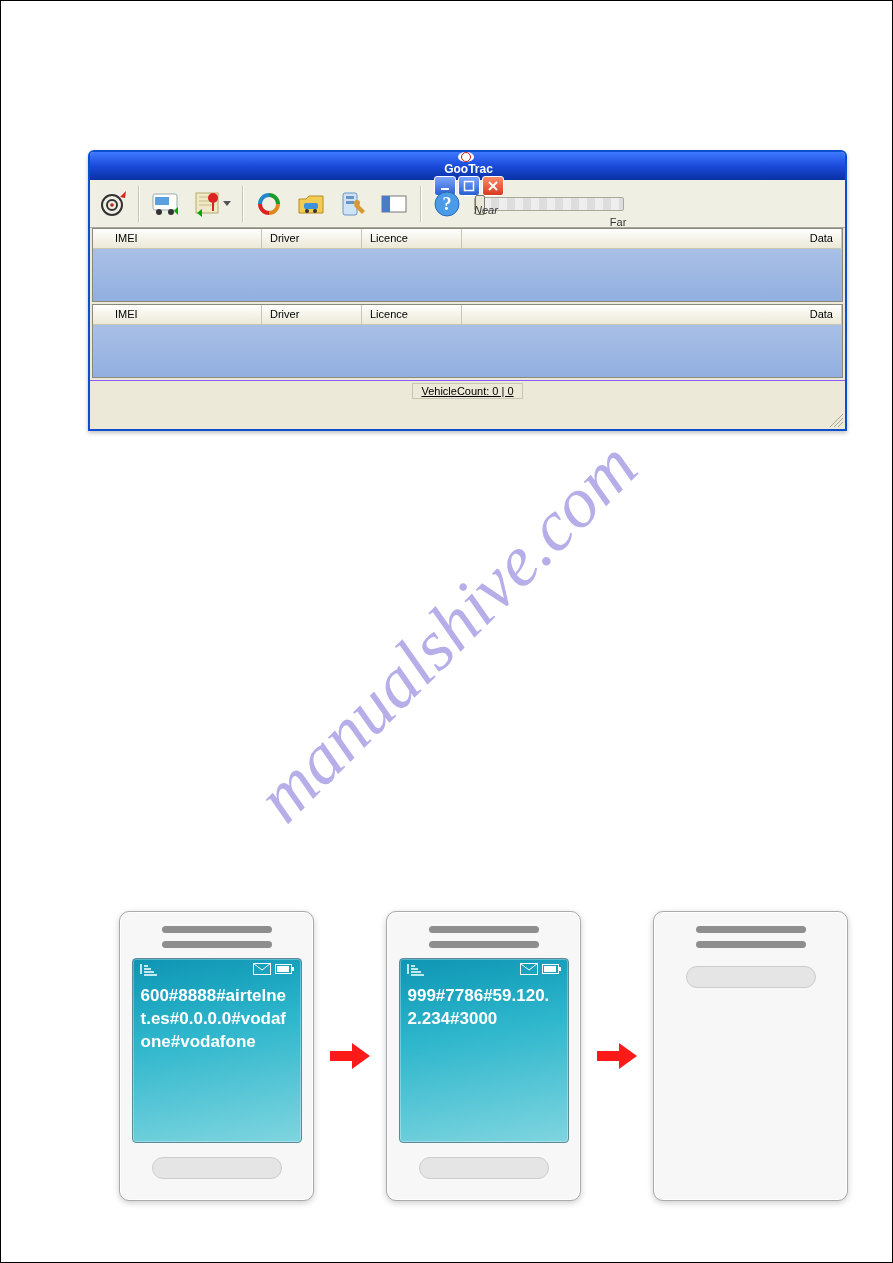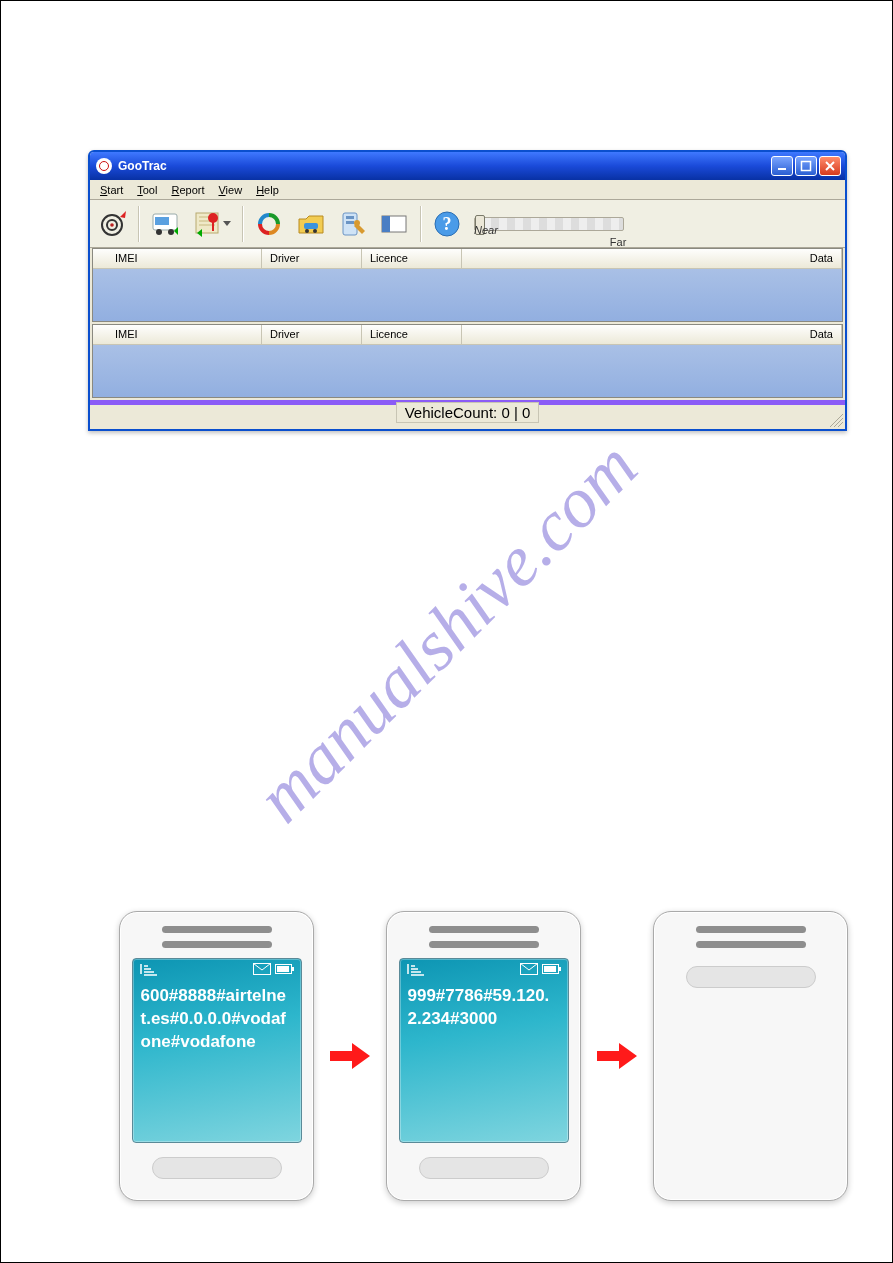--- a/index.html
+++ b/index.html
@@ -25,21 +25,21 @@
     width: 759px; height: 281px;
     border: 2px solid #0a4fce;
     border-radius: 6px 6px 0 0;
     background: #ece9d8;
     box-shadow: 0 2px 4px rgba(0,0,0,0.25);
     overflow: hidden;
   }
   .titlebar {
     height: 28px;
     background: linear-gradient(#3f79ff 0%, #1a4ad9 50%, #0831a4 100%);
-    display: flex; align-items: center; padding: 0 4px 0 6px;
+    display: flex; align-items: center; padding: 0 4px 0 6px; flex-direction: column;
   }
   .titlebar .app-icon {
     width: 16px; height: 16px; margin-right: 6px;
     border-radius: 50%;
     background: #fff;
     position: relative;
     display:flex; align-items:center; justify-content:center;
   }
   .titlebar .app-icon::after{
     content:""; width:10px; height:10px; border-radius:50%;
@@ -102,42 +102,43 @@
   }
   .col.imei{ width:155px;margin-left:14px; }
   .col.driver{ width:100px; }
   .col.licence{ width:100px; }
   .col.data{ flex:1;text-align:right; }
   .grid-body{
     height:52px;
     background: linear-gradient(#a9c0e6 0%, #92afe0 100%);
   }
   .statusbar{
-    height:20px; border-top:5px solid #8b5cf6;
+    height:20px; border-top:1px solid #8b5cf6;
     background:#ece9d8;
     display:flex; align-items:center; justify-content:center;
-    font-size:15px;
+    font-size:11px;
+    text-decoration:underline;
   }
   .statusbar .seg {
     border:1px solid #c8c5b4; padding:1px 8px; background:#ece9d8;
   }
   .resize-grip{
     position:absolute; right:2px; bottom:2px; width:14px; height:14px;
     background:
       linear-gradient(135deg,transparent 50%,#aca899 50% 55%,transparent 55% 65%,#aca899 65% 70%,transparent 70% 80%,#aca899 80% 85%,transparent 85%);
   }
 
   
   .phones-row {
     position:absolute; left:118px; top:910px;
     display:flex; align-items:center; gap:14px;
   }
   .phone{
     width:195px; height:290px;
-    border:1px solid #aaa; border-radius:18px;
+    border:1px solid #aaa; border-radius:10px;
     background:#f7f7f7;
     box-shadow: inset 0 0 0 1px #fff, 0 2px 6px rgba(0,0,0,0.2);
     display:flex; flex-direction:column; align-items:center;
     padding:10px 12px 14px;
   }
   .speaker{
     width:110px; height:7px; border-radius:4px;
     background:#8e8e8e; margin:4px 0;
   }
   .screen{
@@ -196,28 +197,20 @@
         </div>
         <div class="win-btn close">
           <svg width="12" height="12">
               <line x1="2" y1="2" x2="10" y2="10" stroke="#fff" stroke-width="2"></line>
               <line x1="10" y1="2" x2="2" y2="10" stroke="#fff" stroke-width="2"></line>
             </svg>
         </div>
       </div>
     </div>
 
-    <div class="menubar">
-      <div class="menu-item"><span class="ul">S</span><span></span><span>tart</span></div>
-      <div class="menu-item"><span class="ul">T</span><span>ool</span></div>
-      <div class="menu-item"><span class="ul">R</span><span>eport</span></div>
-      <div class="menu-item"><span class="ul">V</span><span>iew</span></div>
-      <div class="menu-item"><span class="ul">H</span><span>elp</span></div>
-
-    </div>
 
     <div class="toolbar">
       <div class="tool-btn icon32">
         <svg width="30" height="30">
             <circle cx="14" cy="16" r="10" fill="none" stroke="#333" stroke-width="2"></circle>
             <circle cx="14" cy="16" r="5" fill="none" stroke="#333" stroke-width="2"></circle>
             <circle cx="14" cy="16" r="1.8" fill="#b22"></circle>
             <path d="M22 8 L28 2 L27 9 L22 8" fill="#d22"></path>
           </svg>
       </div>

